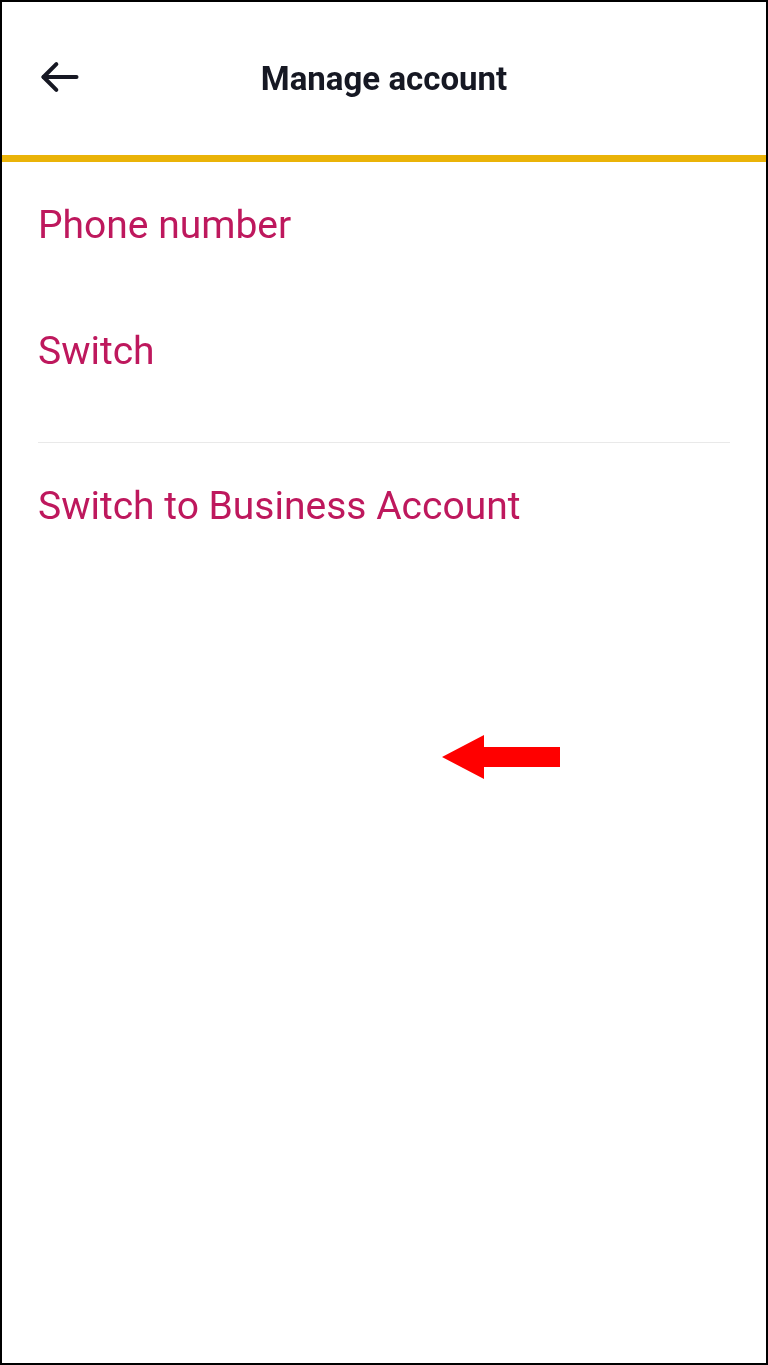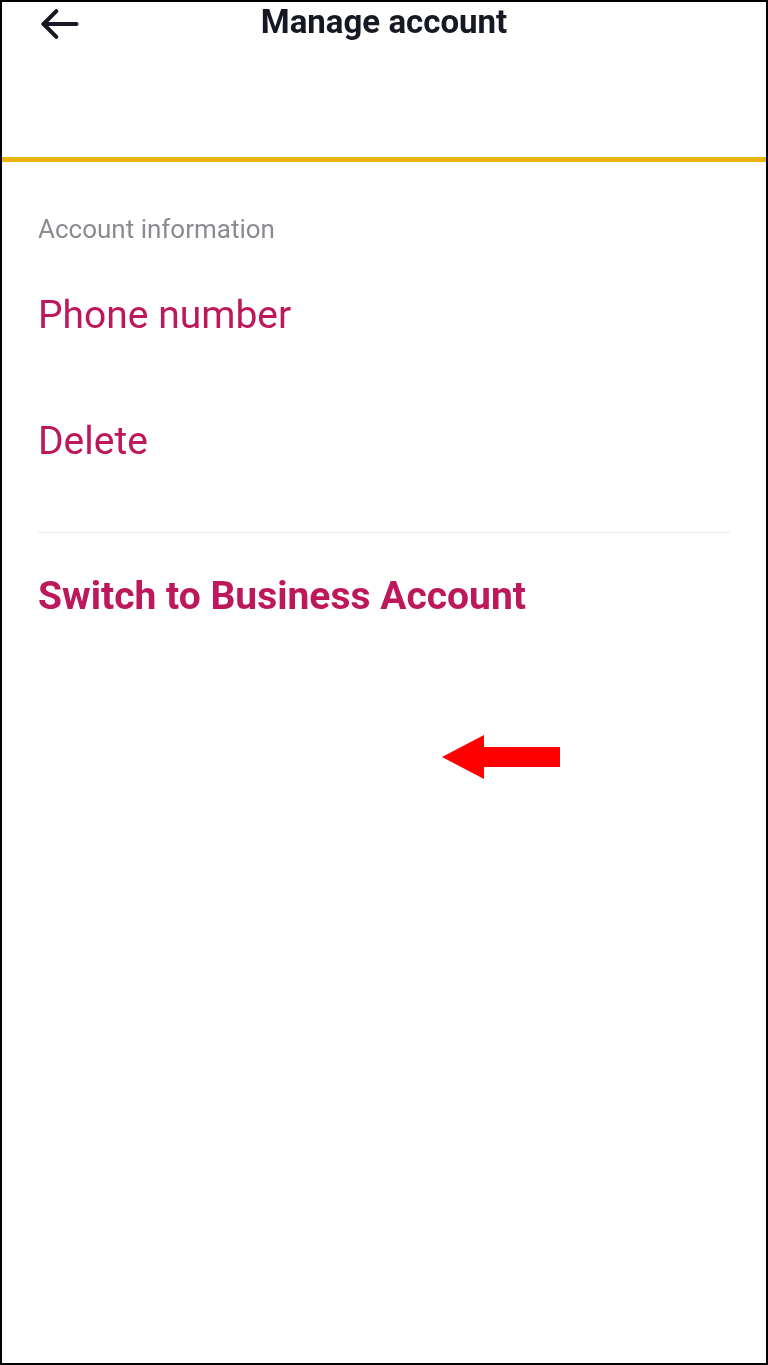--- a/index.html
+++ b/index.html
@@ -10,22 +10,23 @@
     body {
       font-family: -apple-system, BlinkMacSystemFont, "Segoe UI", Roboto, Helvetica, Arial, sans-serif;
       width: 768px;
       height: 1365px;
       background: #ffffff;
       border: 2px solid #000000;
       position: relative;
     }
     .header {
       display: flex;
+      align-items: center;
       height: 160px;
-      border-bottom: 5px solid #eab308;
+      border-bottom: 7px solid #eab308;
       padding: 0 40px;
       position: relative;
     }
     .back-button {
       position: absolute;
       left: 36px;
       cursor: pointer;
       display: flex;
       align-items: center;
       justify-content: center;
@@ -70,48 +71,46 @@
       pointer-events: none;
     }
     .arrow-annotation svg {
       width: 120px;
       height: 60px;
     }
     .switch-row {
       display: flex;
       align-items: flex-start;
       position: relative;
-      font-weight: bold;
     }
   </style>
 </head>
 <body>
 
 <div class="header">
   <div class="back-button">
     <span>
       <svg viewBox="0 0 24 24" fill="none" stroke="#161823" stroke-width="2.2" stroke-linecap="round" stroke-linejoin="round">
         <line x1="21" y1="12" x2="3" y2="12"></line>
         <polyline points="10 19 3 12 10 5"></polyline>
       </svg>
     </span>
   </div>
   <div class="header-title">Manage account</div>
 </div>
 
 <div class="content">
 
-  <div class="section-header">Account information</div>
 
   <div class="list-item">
     <span>Phone number</span>
   </div>
 
   <div class="list-item">
-    <span>Delete</span>
+    <span>Switch</span>
   </div>
 
 
   <div class="divider"></div>
 
 
   <div class="list-item switch-row">
     <span>Switch to Business Account</span>
   </div>
 

